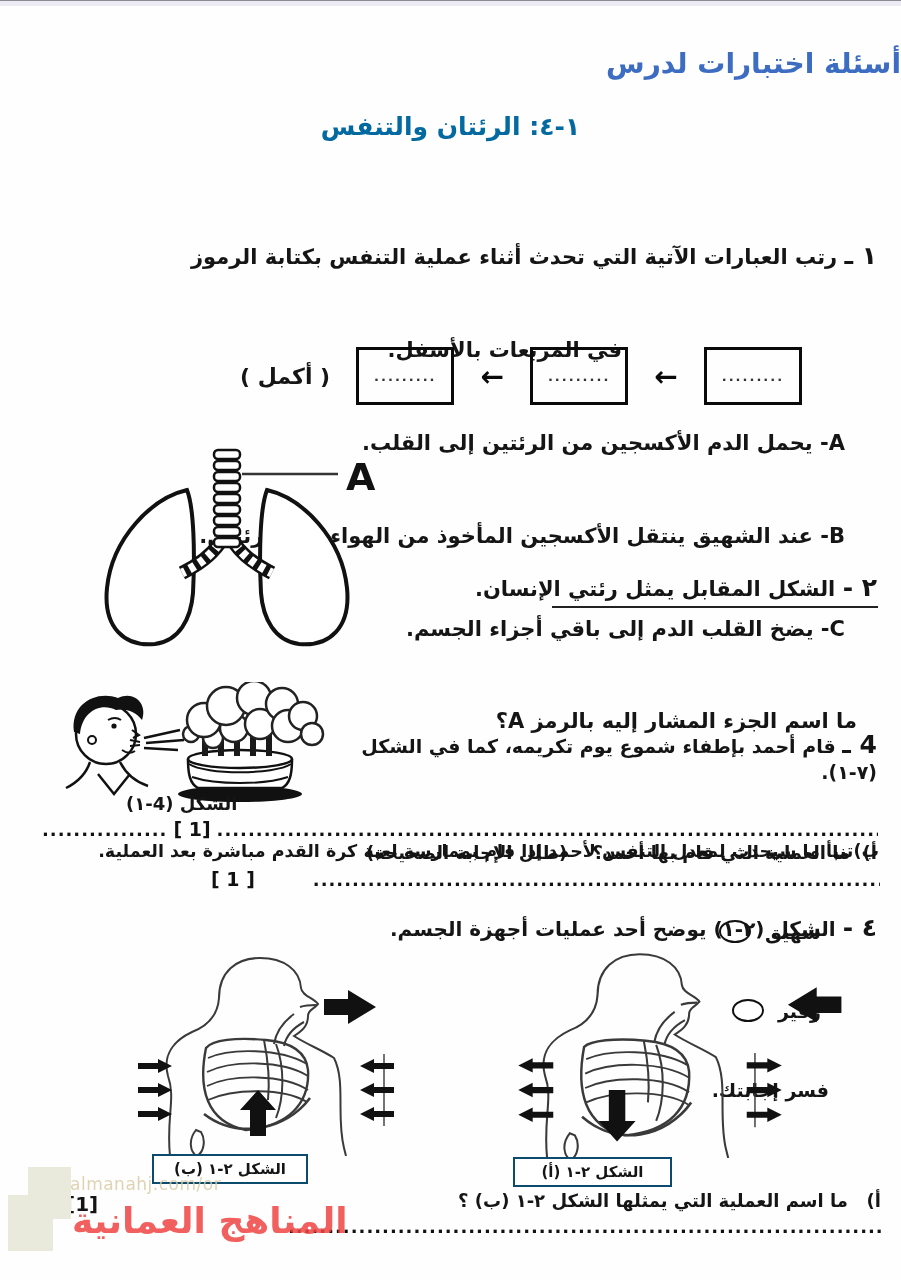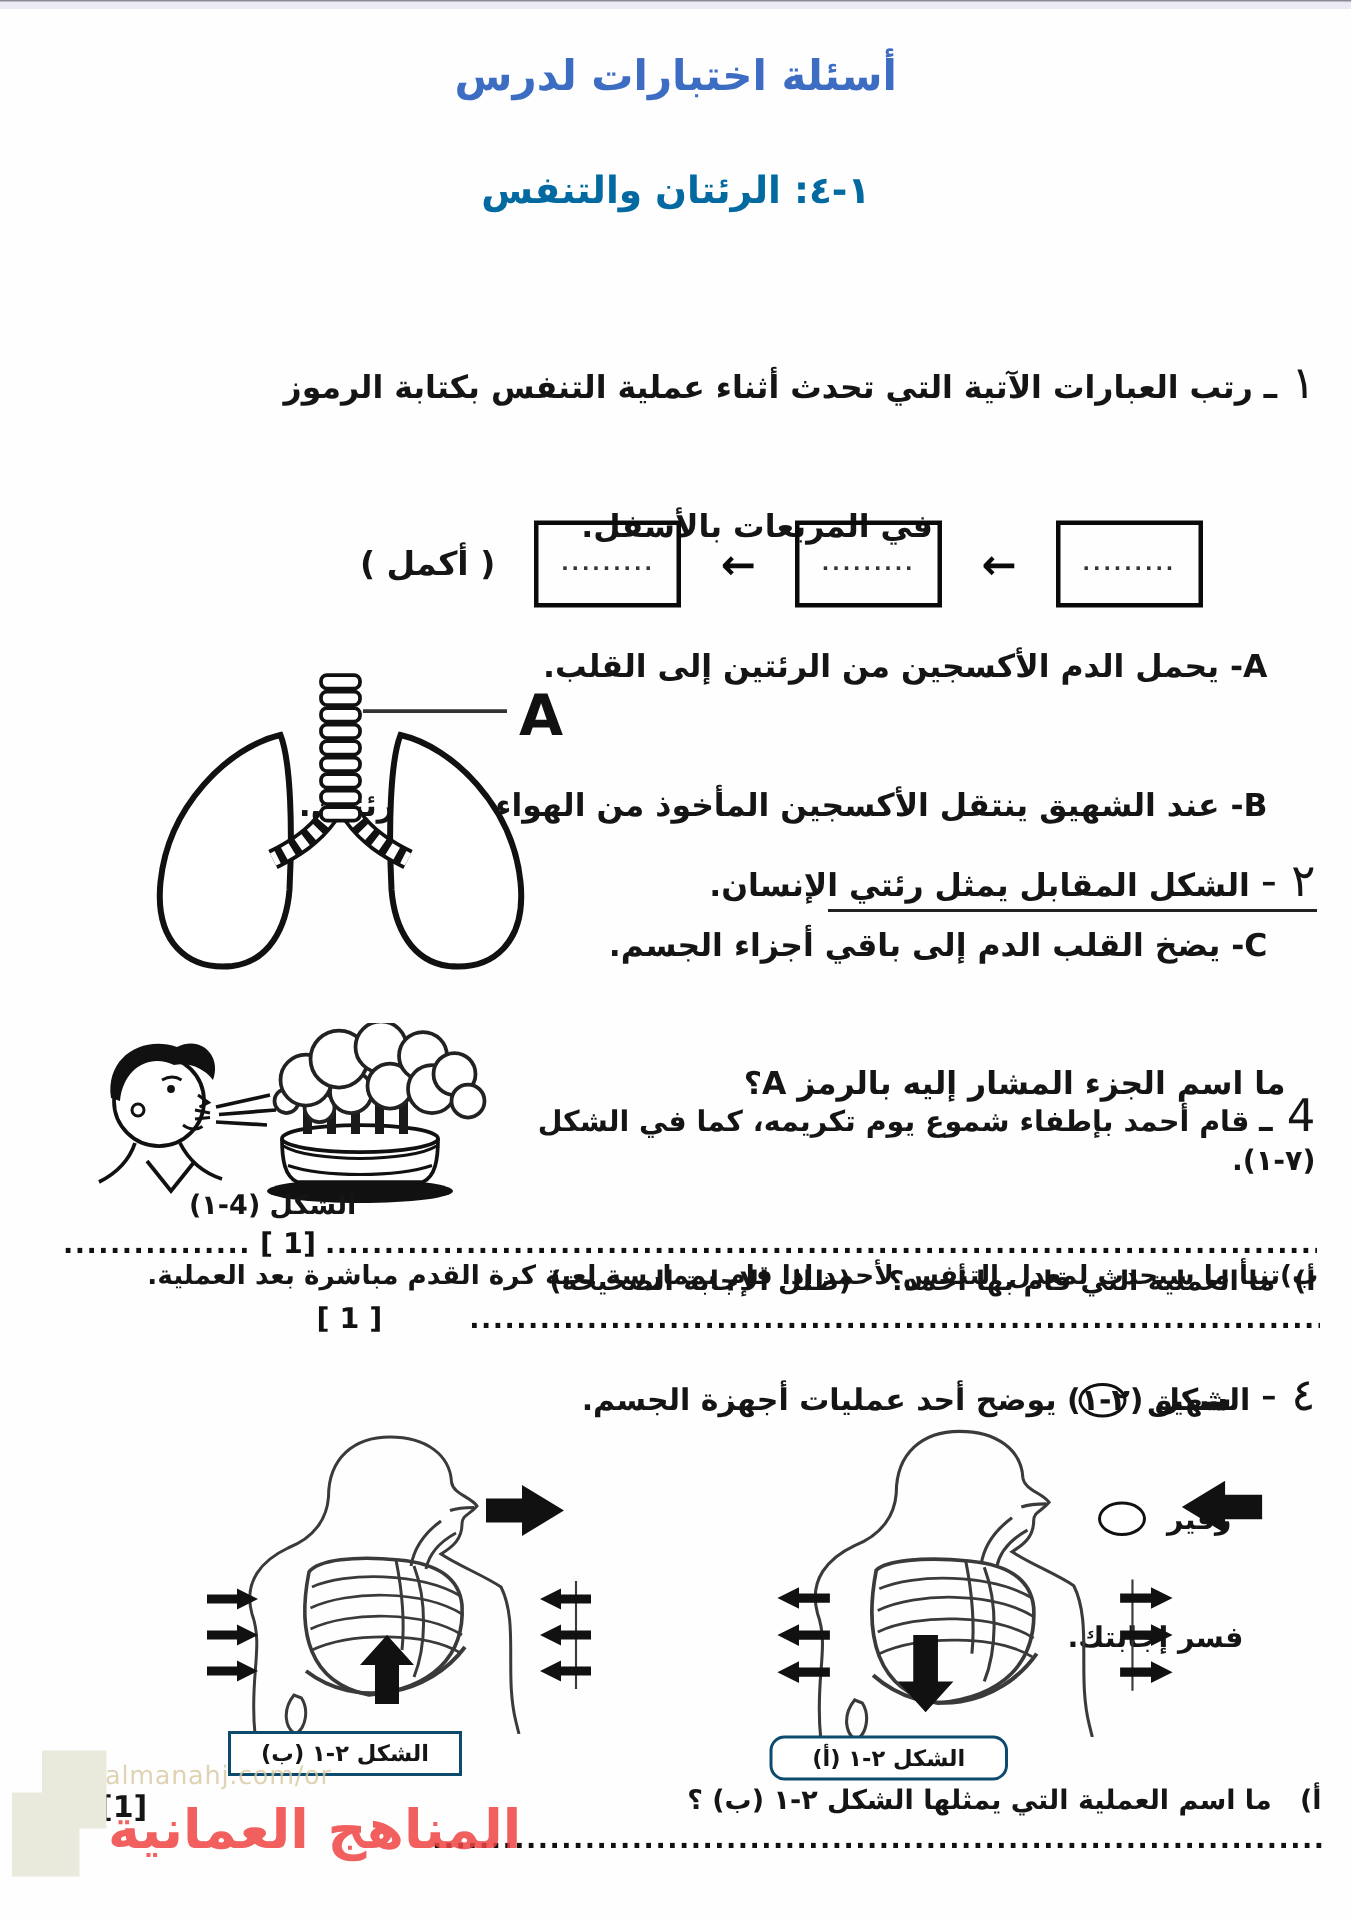--- a/index.html
+++ b/index.html
@@ -1,23 +1,23 @@
 <!DOCTYPE html>
 <html lang="ar"><head>
 <meta charset="utf-8">
 <style>
   html,body{margin:0;padding:0;background:#ffffff;}
   .page{position:relative;width:901px;height:1280px;background:#fefefe;overflow:hidden;
         font-family:"DejaVu Sans",sans-serif;color:#151515;}
   .topstrip{position:absolute;left:0;top:0;width:901px;height:5px;background:#eceaf2;border-top:1px solid #8a8a96;}
-  .title1{position:absolute;left:0;top:34px;width:901px;text-align:center;font-size:28px;font-weight:bold;}
+  .title1{position:absolute;left:0;top:47px;width:901px;text-align:right;font-size:28px;font-weight:bold;}
   .title2{position:absolute;left:0;top:112px;width:901px;text-align:center;font-size:25px;font-weight:bold;}
   .rtl{direction:rtl;text-align:right;white-space:pre-wrap;}
   .q1{position:absolute;right:24px;top:178px;width:844px;font-size:21px;font-weight:bold;line-height:31px;}
-  .qnum{font-size:30px;font-weight:normal;}
+  .qnum{font-size:25px;font-weight:bold;}
   .indent2{margin-right:255px;}
   .abc{margin-right:32px;}
   .boxrow{position:absolute;left:240px;top:344px;width:562px;height:64px;display:flex;direction:ltr;
           align-items:center;justify-content:space-between;}
   .complete{font-size:22px;font-weight:bold;direction:rtl;}
   .abox{display:flex;align-items:center;justify-content:center;width:92px;height:52px;border:3px solid #0a0a0a;
         font-size:13px;font-weight:bold;letter-spacing:2px;color:#333;}
   .seqarrow{font-size:28px;font-weight:bold;color:#0a0a0a;}
   .figabs{position:absolute;}
   .q2text{position:absolute;right:24px;top:478px;width:470px;font-size:21px;font-weight:bold;line-height:44px;}
@@ -32,21 +32,21 @@
   .marks{position:absolute;white-space:nowrap;overflow:hidden;direction:ltr;font-weight:bold;
          font-size:18px;letter-spacing:1px;color:#111;}
   .mk{letter-spacing:0;padding:0 6px;font-size:19px;}
   .mlineA{left:42px;top:818px;width:836px;}
   .mlineB{left:205px;top:868px;width:675px;}
   .partb{position:absolute;right:22px;top:841px;width:860px;font-size:17.5px;font-weight:bold;}
   .q4intro{position:absolute;right:24px;top:913px;width:860px;font-size:20px;font-weight:bold;}
   .capbox{position:absolute;border:2px solid #0c4a6e;font-size:15px;font-weight:bold;direction:rtl;
           display:flex;align-items:center;justify-content:center;background:#fff;}
   .capB{left:152px;top:1154px;width:152px;height:26px;}
-  .capA{left:513px;top:1157px;width:155px;height:26px;border-radius:10px;}
+  .capA{left:513px;top:1157px;width:155px;height:26px;}
   .q4q{position:absolute;right:20px;top:1190px;width:820px;font-size:18px;font-weight:bold;}
   .q4mk{position:absolute;left:66px;top:1192px;font-size:20px;font-weight:bold;}
   .q4dots{left:288px;top:1216px;width:594px;}
   .wm-url{position:absolute;left:70px;top:1174px;font-size:17px;color:#d8c9a2;opacity:.8;letter-spacing:.5px;}
   .wm-brand{position:absolute;left:72px;top:1200px;font-size:36px;font-weight:bold;color:#ef4444;opacity:.85;direction:rtl;}
   .tan1{position:absolute;left:28px;top:1167px;width:43px;height:52px;background:#e9e9dc;}
   .tan2{position:absolute;left:8px;top:1195px;width:45px;height:56px;background:#e9e9dc;}
   svg{display:block;}
 </style>
 </head>

